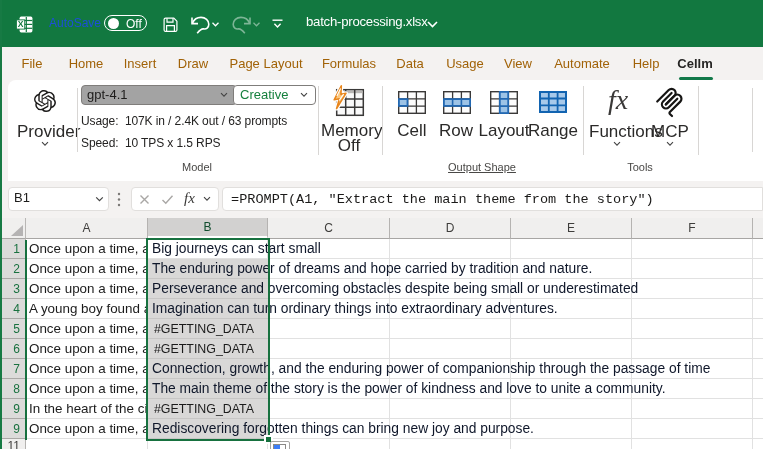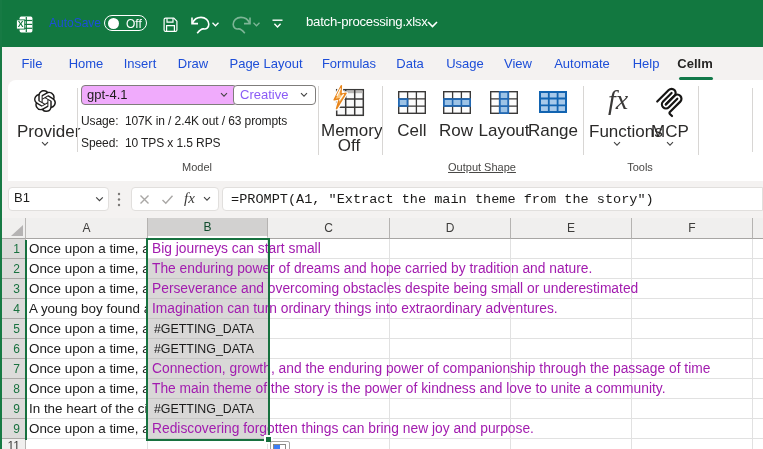--- a/index.html
+++ b/index.html
@@ -2,25 +2,25 @@
 <html><head><meta charset="utf-8">
 <style>
   html,body{margin:0;padding:0;}
   body{width:763px;height:449px;position:relative;overflow:hidden;
        font-family:"Liberation Sans",sans-serif;background:#fff;}
   .abs{position:absolute;}
   .sep{position:absolute;width:1px;background:#d8d6d4;}
   .glabel{position:absolute;font-size:11px;color:#494846;text-align:center;white-space:nowrap;}
   .blab{position:absolute;font-size:17px;color:#2b2a29;text-align:center;white-space:nowrap;}
   .chev{position:absolute;}
-  .tab{position:absolute;top:0;height:33px;line-height:33px;font-size:13px;color:#1d4ed8;white-space:nowrap;transform:translateX(-50%);}
+  .tab{position:absolute;top:0;height:33px;line-height:33px;font-size:13px;color:#a16207;white-space:nowrap;transform:translateX(-50%);}
   .chh{position:absolute;top:218px;height:21px;font-size:12px;color:#3e3d3b;display:flex;align-items:center;justify-content:center;background:#f0efee;border-right:1px solid #b5b3b1;border-bottom:1px solid #a8a6a4;box-sizing:border-box;}
   .rhh{position:absolute;left:0;width:26px;height:20px;font-size:12px;display:flex;align-items:center;justify-content:flex-end;padding-right:5px;box-sizing:border-box;border-bottom:1px solid #aaa8a6;border-right:1px solid #b5b3b1;}
   .cellA{position:absolute;left:27px;width:119px;height:20px;line-height:20px;font-size:13.4px;padding-left:2px;box-sizing:border-box;color:#1b1b1b;white-space:nowrap;overflow:hidden;z-index:5;}
-  .cellB{position:absolute;left:152px;height:20px;line-height:20px;font-size:13.8px;color:#a21caf;white-space:nowrap;z-index:5;}
+  .cellB{position:absolute;left:152px;height:20px;line-height:20px;font-size:13.8px;color:#0f172a;white-space:nowrap;z-index:5;}
   .gd{position:absolute;left:148px;width:120px;height:20px;line-height:20px;font-size:12.4px;padding-right:8px;box-sizing:border-box;color:#1b1b1b;text-align:center;z-index:5;}
   .vline{position:absolute;top:239px;height:210px;width:1px;background:#e1e1e1;}
 </style></head>
 <body>
 
 <div class="abs" id="titlebar" style="left:0;top:0;width:763px;height:47px;background:#127840;"></div>
 
 <svg class="abs" style="left:16px;top:16px;z-index:2" width="17" height="17" viewBox="0 0 17 17">
   <rect x="3.6" y="0.6" width="12.8" height="15.8" rx="1.6" fill="#fff"></rect>
   <rect x="9.7" y="1" width="1.2" height="15" fill="#127840"></rect>
@@ -89,25 +89,25 @@
 
 <svg class="abs" style="left:34px;top:90px;" width="22" height="22" viewBox="0 0 24 24" fill="#1c1b1a">
   <path d="M22.2819 9.8211a5.9847 5.9847 0 0 0-.5157-4.9108 6.0462 6.0462 0 0 0-6.5098-2.9A6.0651 6.0651 0 0 0 4.9807 4.1818a5.9847 5.9847 0 0 0-3.9977 2.9 6.0462 6.0462 0 0 0 .7427 7.0966 5.98 5.98 0 0 0 .511 4.9107 6.051 6.051 0 0 0 6.5146 2.9001A5.9847 5.9847 0 0 0 13.2599 24a6.0557 6.0557 0 0 0 5.7718-4.2058 5.9894 5.9894 0 0 0 3.9977-2.9001 6.0557 6.0557 0 0 0-.7475-7.0729zm-9.022 12.6081a4.4755 4.4755 0 0 1-2.8764-1.0408l.1419-.0804 4.7783-2.7582a.7948.7948 0 0 0 .3927-.6813v-6.7369l2.02 1.1686a.071.071 0 0 1 .038.0615v5.5826a4.504 4.504 0 0 1-4.4945 4.4944zm-9.6607-4.1254a4.4708 4.4708 0 0 1-.5346-3.0137l.142.0852 4.783 2.7582a.7712.7712 0 0 0 .7806 0l5.8428-3.3685v2.3324a.0804.0804 0 0 1-.0332.0615L9.74 19.9502a4.4992 4.4992 0 0 1-6.1408-1.6464zM2.3408 7.8956a4.485 4.485 0 0 1 2.3655-1.9728V11.6a.7664.7664 0 0 0 .3879.6765l5.8144 3.3543-2.0201 1.1685a.0757.0757 0 0 1-.071 0l-4.8303-2.7865A4.504 4.504 0 0 1 2.3408 7.8956zm16.5963 3.8558L13.1038 8.364 15.1192 7.2a.0757.0757 0 0 1 .071 0l4.8303 2.7913a4.4944 4.4944 0 0 1-.6765 8.1042v-5.6772a.79.79 0 0 0-.407-.667zm2.0107-3.0231l-.142-.0852-4.7735-2.7818a.7759.7759 0 0 0-.7854 0L9.409 9.2297V6.8974a.0662.0662 0 0 1 .0284-.0615l4.8303-2.7866a4.4992 4.4992 0 0 1 6.6802 4.66zM8.3065 12.863l-2.02-1.1638a.0804.0804 0 0 1-.038-.0567V6.0742a4.4992 4.4992 0 0 1 7.3757-3.4537l-.142.0805L8.704 5.459a.7948.7948 0 0 0-.3927.6813zm1.0976-2.3654l2.602-1.4998 2.6069 1.4998v2.9994l-2.5974 1.4997-2.6067-1.4997z"></path>
 </svg>
 <div class="blab" style="left:17px;top:122px;width:56px;">Provider</div>
 <svg class="chev" style="left:41px;top:141px;" width="8" height="6" viewBox="0 0 8 6" fill="none" stroke="#444" stroke-width="1.1">
     <path d="M1 1.2 L4 4.2 L7 1.2"></path>
   </svg>
 <div class="sep" style="left:77px;top:88px;height:64px;"></div>
 
-<div class="abs" style="left:81px;top:85px;width:149px;height:18px;border:1px solid #7f7d7b;border-radius:4px;background:#f0abfc;font-size:13px;color:#1d1c1b;line-height:18px;padding-left:5px;">gpt-4.1</div>
+<div class="abs" style="left:81px;top:85px;width:149px;height:18px;border:1px solid #7f7d7b;border-radius:4px;background:#a3a3a3;font-size:13px;color:#1d1c1b;line-height:18px;padding-left:5px;">gpt-4.1</div>
 <svg class="chev" style="left:220px;top:92px;" width="8" height="6" viewBox="0 0 8 6" fill="none" stroke="#444" stroke-width="1.1">
     <path d="M1 1.2 L4 4.2 L7 1.2"></path>
   </svg>
-<div class="abs" style="left:233px;top:85px;width:75px;height:18px;border:1px solid #7f7d7b;border-radius:4px;background:#fff;font-size:13px;color:#8b5cf6;line-height:18px;padding-left:6px;">Creative</div>
+<div class="abs" style="left:233px;top:85px;width:75px;height:18px;border:1px solid #7f7d7b;border-radius:4px;background:#fff;font-size:13px;color:#15803d;line-height:18px;padding-left:6px;">Creative</div>
 <svg class="chev" style="left:300px;top:92px;" width="8" height="6" viewBox="0 0 8 6" fill="none" stroke="#444" stroke-width="1.1">
     <path d="M1 1.2 L4 4.2 L7 1.2"></path>
   </svg>
 <div class="abs" style="left:81px;top:114px;font-size:12px;letter-spacing:-0.1px;color:#242322;">Usage:&nbsp; 107K in / 2.4K out / 63 prompts</div>
 <div class="abs" style="left:81px;top:136px;font-size:12px;letter-spacing:-0.1px;color:#242322;">Speed:&nbsp; 10 TPS x 1.5 RPS</div>
 <div class="sep" style="left:318px;top:86px;height:69px;"></div>
 
 <svg class="abs" style="left:333px;top:85px;" width="32" height="32" viewBox="0 0 32 32">
   <rect x="3.7" y="4.7" width="26.6" height="25.6" fill="#fafafa" stroke="#3a3938" stroke-width="1.5"></rect>
   <rect x="11" y="5.6" width="18.5" height="2.6" fill="#b9b7b5"></rect>

